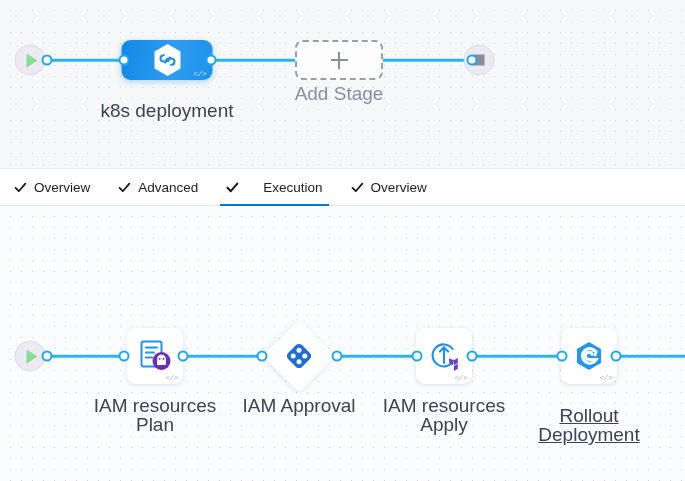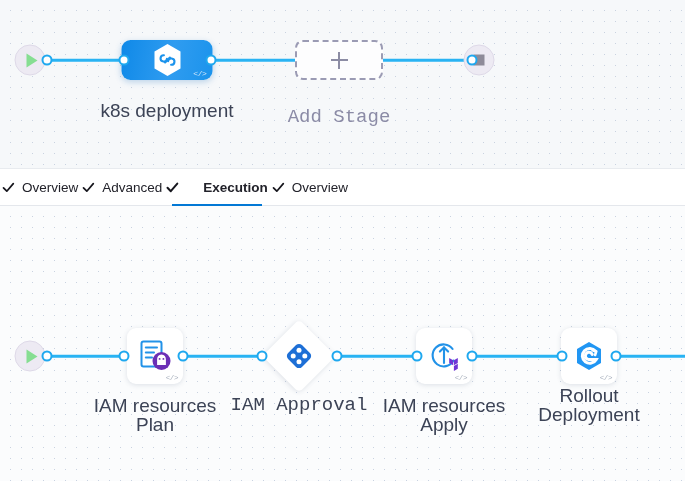--- a/index.html
+++ b/index.html
@@ -56,35 +56,35 @@
     display: flex;
     align-items: stretch;
     box-sizing: border-box;
     z-index: 5;
   }
   .tab {
     position: relative;
     display: flex;
     align-items: center;
     gap: 7px;
-    padding: 0 2px;
+    padding: 0 14px;
     font-size: 13.5px;
     color: #22222a;
     cursor: pointer;
     white-space: nowrap;
   }
   .tab .tick {
     display: inline-block;
     width: 13px;
     height: 13px;
     position: relative;
     flex: 0 0 auto;
   }
   .tab .tick svg { display: block; }
-  .tab.active { font-weight: bold; gap: 24px; }
+  .tab.active { font-weight: normal; gap: 24px; }
   .tab.active::after {
     content: "";
     position: absolute;
     left: 8px;
     right: 8px;
     bottom: -1px;
     height: 2.5px;
     background: #0278d5;
   }
   .port {
@@ -270,21 +270,21 @@
       </svg>
       <span class="codetag">&lt;/&gt;</span>
     </div>
     <div class="port" style="left:124px; top:60px;"></div>
     <div class="port" style="left:211px; top:60px;"></div>
     <div class="node-label" style="left:167px; top:101px;">k8s deployment</div>
 
     <div class="add-stage-box" style="left:339px; top:60px;">
       <div class="plus"></div>
     </div>
-    <div class="node-label muted" style="left:339px; top:108px;font-family:Liberation Mono, monospace;">Add Stage</div>
+    <div class="node-label muted" style="left:339px; top:84px;">Add Stage</div>
 
     <div class="port" style="left:472px; top:60px;"></div>
     <div class="terminal" style="left:479px; top:60px;">
       <div class="stop-sq"></div>
     </div>
   </div>
 
   <div class="tabbar">
 
     <div class="tab">
@@ -363,21 +363,21 @@
       <svg width="30" height="30" viewBox="0 0 30 30">
         <rect x="5.2" y="5.2" width="19.6" height="19.6" rx="4.2" transform="rotate(45 15 15)" fill="#1d6fd6"></rect>
         <circle cx="15" cy="9.2" r="2.5" fill="#ffffff"></circle>
         <circle cx="15" cy="20.8" r="2.5" fill="#ffffff"></circle>
         <circle cx="9.2" cy="15" r="2.5" fill="#ffffff"></circle>
         <circle cx="20.8" cy="15" r="2.5" fill="#ffffff"></circle>
       </svg>
     </div>
     <div class="port" style="left:262px; top:150px;"></div>
     <div class="port" style="left:337px; top:150px;"></div>
-    <div class="node-label" style="left:299px; top:190px;font-family:Liberation Mono, monospace;">IAM Approval</div>
+    <div class="node-label" style="left:299px; top:190px;">IAM Approval</div>
 
     <div class="port" style="left:417px; top:150px;"></div>
     <div class="step-card" style="left:444px; top:150px;">
       <svg width="34" height="34" viewBox="0 0 34 34">
         <path d="M25.6 10 A11 11 0 1 0 26.4 21.5" fill="none" stroke="#2292e8" stroke-width="2.1" stroke-linecap="round"></path>
         <g stroke="#2292e8" stroke-width="2.1" stroke-linecap="round" fill="none">
           <line x1="17" y1="24" x2="17" y2="8.6"></line>
           <path d="M12.9 12.6 L17 8.4 L21.1 12.6"></path>
         </g>
         <g fill="#6f35d4">
@@ -395,17 +395,17 @@
     <div class="port" style="left:562px; top:150px;"></div>
     <div class="step-card" style="left:589px; top:150px;">
       <svg width="34" height="34" viewBox="0 0 34 34">
         <polygon points="17,3 29,10 29,24 17,31 5,24 5,10" fill="#2196f3"></polygon>
         <path d="M23.5 12.2 A7.4 7.4 0 1 0 24.2 20.5 L16.6 20.5 A3.6 3.6 0 1 1 20.2 15.4" fill="none" stroke="#ffffff" stroke-width="3.1" stroke-linecap="round"></path>
         <path d="M20.6 11.2 L24.3 12.4 L23.1 16.0" fill="none" stroke="#ffffff" stroke-width="2.6" stroke-linecap="round" stroke-linejoin="round"></path>
       </svg>
       <span class="codetag">&lt;/&gt;</span>
     </div>
     <div class="port" style="left:616px; top:150px;"></div>
-    <div class="node-label" style="left:589px; top:180px;">Rollout
+    <div class="node-label" style="left:589px; top:200px;text-decoration:underline;">Rollout
 Deployment</div>
   </div>
 
 </div>
 
 </body></html>

